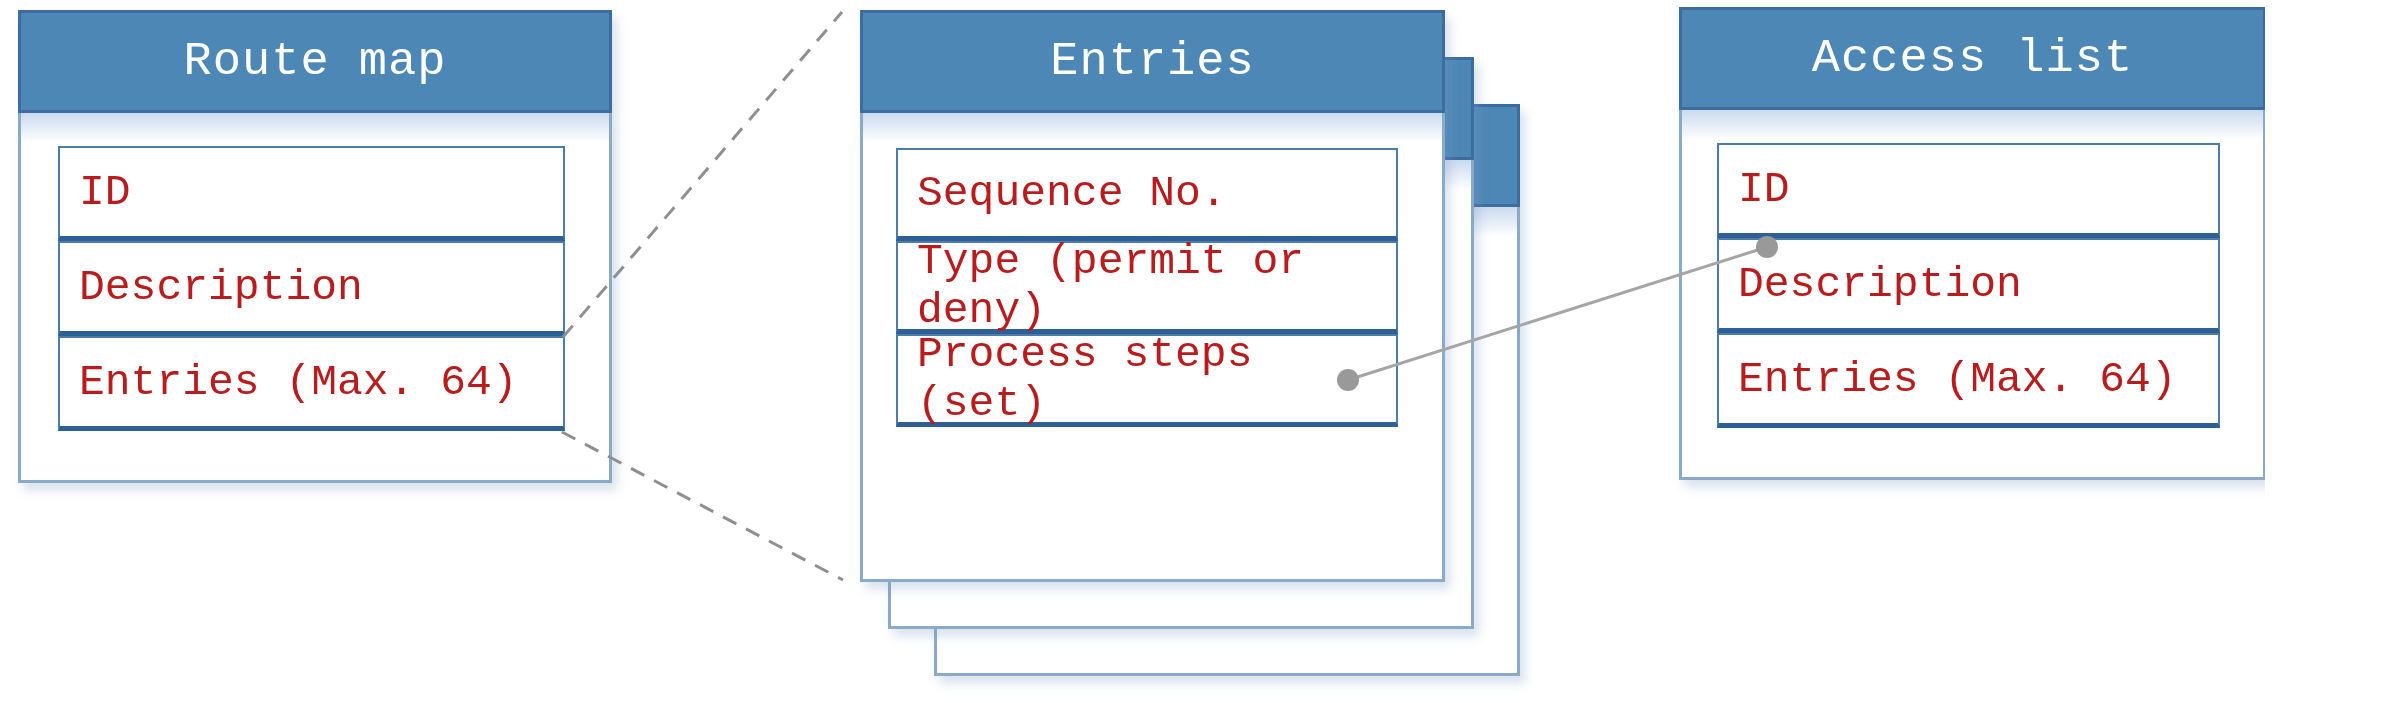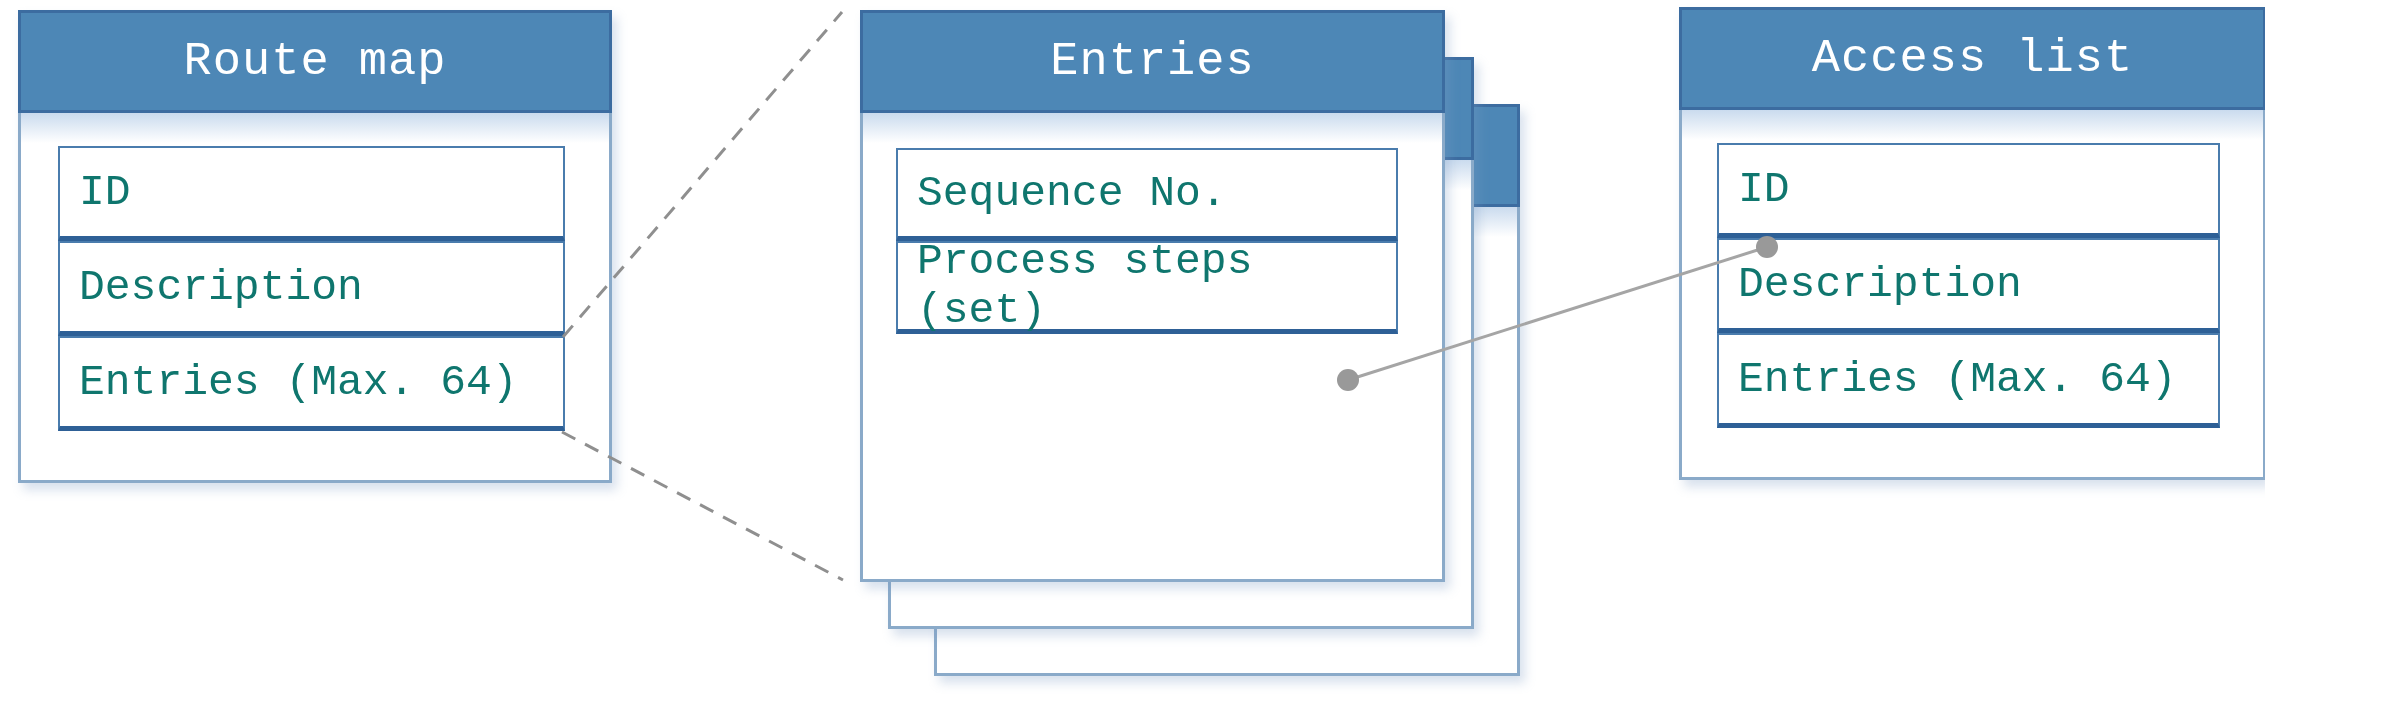--- a/index.html
+++ b/index.html
@@ -34,21 +34,21 @@
     background:linear-gradient(#cadbee,rgba(255,255,255,0));
   }
   .rows{position:relative;}
   .frow{
     box-sizing:border-box;
     border:2px solid #4a7cad;
     border-bottom:5px solid #2e6096;
     background:#ffffff;
     display:flex;align-items:center;
     padding-left:19px;
-    color:#0f766e;
+    color:#b91c1c;
     font-size:43px;
   }
   .frow + .frow{margin-top:0;}
   .rows-3 .frow{height:95px;}
   .rows-4 .frow{height:93px;}
   #connector-layer{
     position:absolute;left:0;top:0;z-index:9;
     pointer-events:none;
   }
   .dash-line{stroke:#8f8f8f;stroke-width:3;stroke-dasharray:15 11;fill:none;}
@@ -79,20 +79,21 @@
       <div class="frow">Description</div>
       <div class="frow">Entries (Max. 64)</div>
     </div>
   </div>
 
   <div class="entity z3" style="left:842px;top:10px;width:585px;height:572px;margin-left:18px;">
     <div class="entity-header">Entries</div>
     <div class="header-fade"></div>
     <div class="rows rows-4" style="margin:5px 0 0 33px;width:502px;">
       <div class="frow">Sequence No.</div>
+      <div class="frow">Type (permit or deny)</div>
       <div class="frow">Process steps (set)</div>
     </div>
   </div>
 
   <div class="entity z3" style="left:1679px;top:7px;width:587px;height:473px;">
     <div class="entity-header">Access list</div>
     <div class="header-fade"></div>
     <div class="rows rows-3" style="margin:3px 0 0 35px;width:503px;">
       <div class="frow">ID</div>
       <div class="frow">Description</div>

